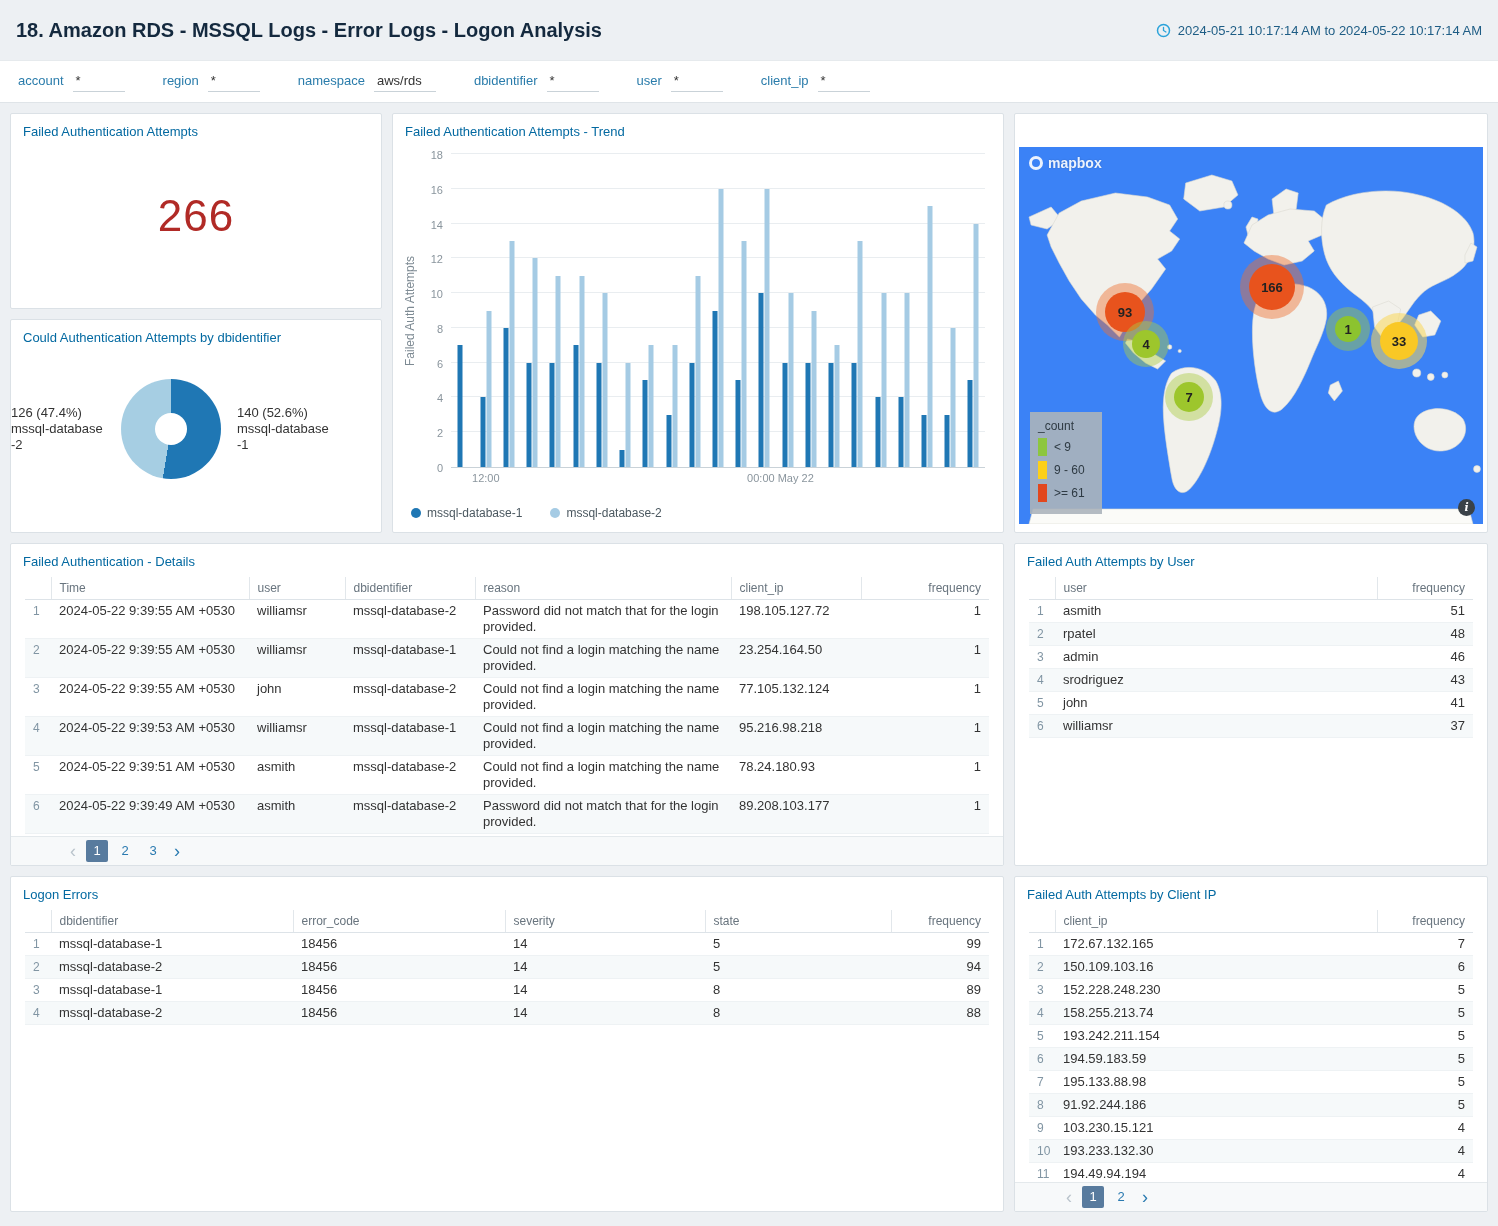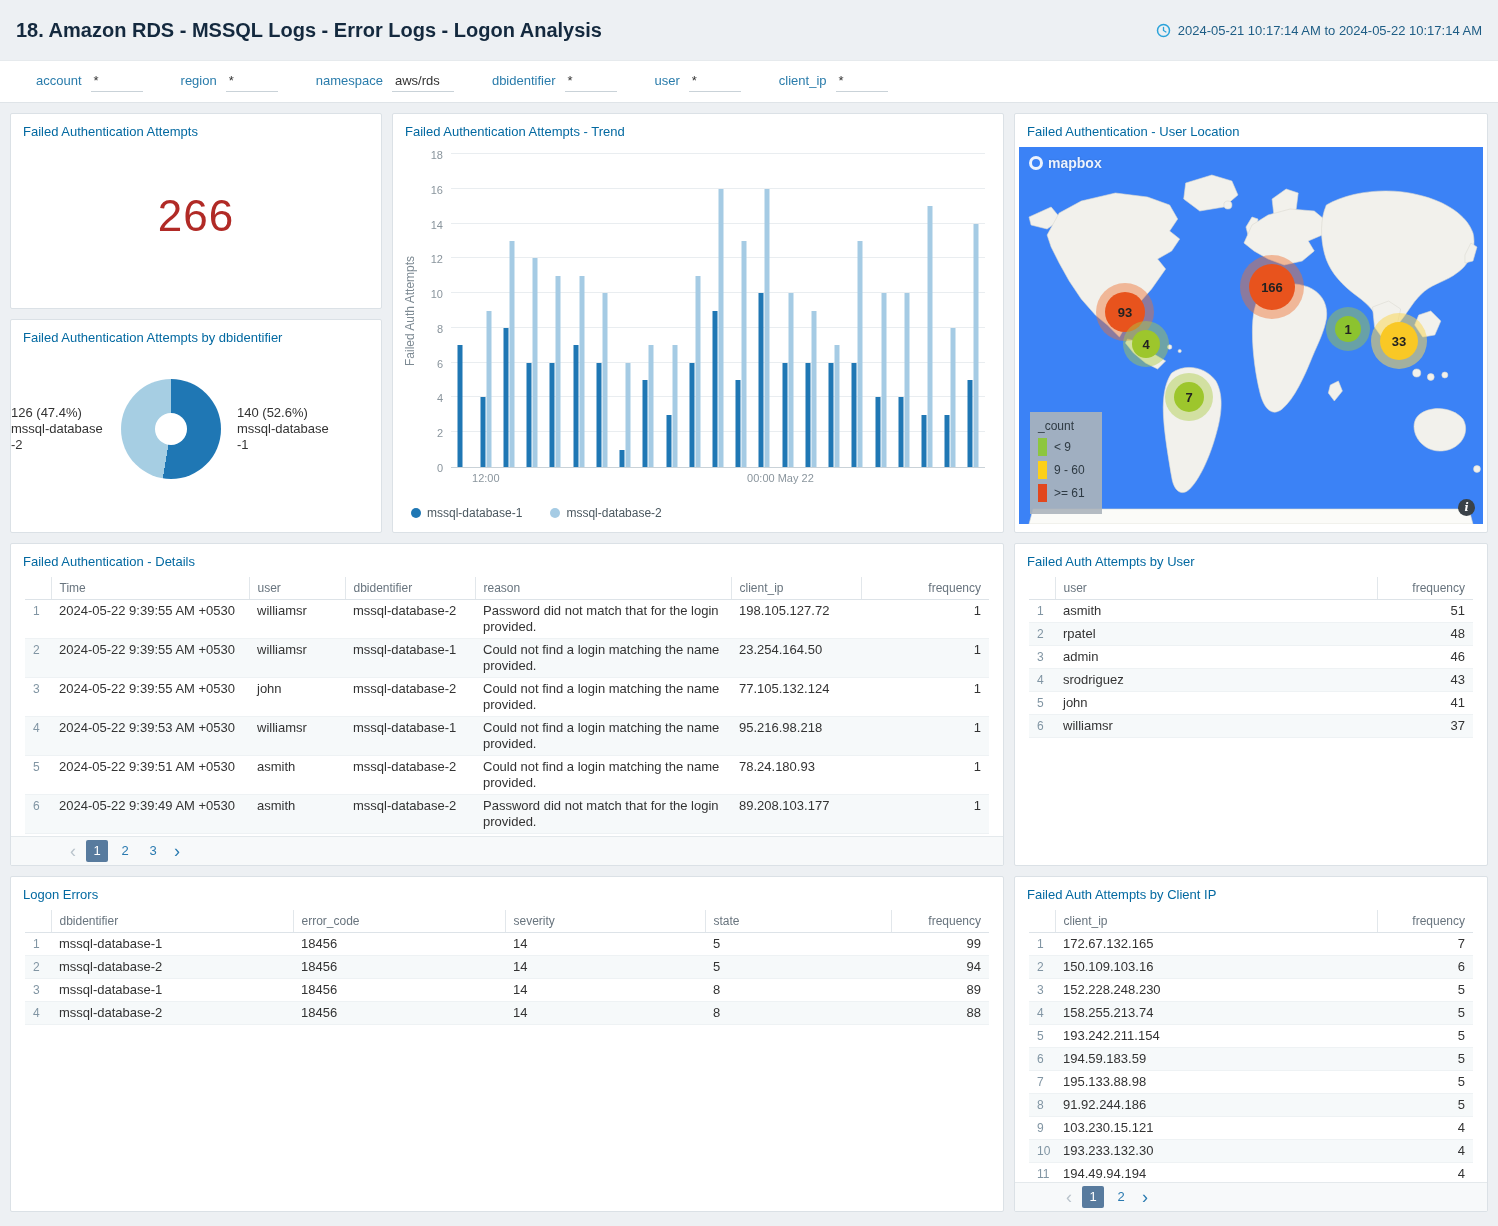--- a/index.html
+++ b/index.html
@@ -7,21 +7,21 @@
   body {
     width:1498px; height:1226px; overflow:hidden; position:relative;
     background:#edf0f3; font-family:"Liberation Sans", sans-serif; color:#333;
   }
   
   .topbar { height:60px; display:flex; align-items:center; justify-content:space-between; padding:0 16px; }
   .page-title { font-size:20px; font-weight:700; color:#14293e; }
   .timerange { display:flex; align-items:center; gap:7px; font-size:13px; color:#1e5d85; }
   
   .filterbar { height:43px; background:#fff; border-top:1px solid #e6eaed; border-bottom:1px solid #dfe4e8;
-    display:flex; align-items:center; padding:0 36px; gap:38px; }
+    display:flex; align-items:center; padding:0 18px; gap:38px; }
   .filter-item { display:flex; align-items:baseline; }
   .filter-label { color:#2a7cab; font-size:13px; margin-right:9px; }
   .filter-value { display:inline-block; min-width:52px; border-bottom:1px solid #c9d2d8; font-size:13px; color:#333; padding:2px 3px 3px; }
   .filter-value.wide { min-width:62px; }
   
   .grid { display:grid; padding:10px; gap:10px;
     grid-template-columns:372px 612px 474px;
     grid-template-rows:196px 214px 323px 336px; }
   .panel { background:#fff; border:1px solid #dbe1e6; border-radius:2px; position:relative; overflow:hidden; }
   .panel-title { color:#0369a1; font-size:13px; padding:10px 12px 6px; white-space:nowrap; overflow:hidden; }
@@ -134,21 +134,21 @@
   </div>
 
 <div class="grid">
 
   <div class="panel" id="kpi">
     <div class="panel-title">Failed Authentication Attempts</div>
     <div class="kpi-value" style="color: rgb(177, 42, 38);">266</div>
   </div>
 
   <div class="panel" id="donut">
-    <div class="panel-title">Failed Authentication Attempts by dbidentifier</div>
+    <div class="panel-title">Could Authentication Attempts by dbidentifier</div>
     <div class="donut-wrap">
       <div class="donut-label">
         <span>126 (47.4%)</span>
         <br>
         <span>mssql-database-2</span>
       </div>
       <div class="donut" style="background: conic-gradient(rgb(31, 119, 180) 0deg, rgb(31, 119, 180) 52.6316%, rgb(166, 206, 227) 52.6316%, rgb(166, 206, 227) 100%);">
         <div class="donut-hole"></div>
       </div>
       <div class="donut-label">
@@ -285,21 +285,20 @@
           <span>mssql-database-1</span>
         </div>
         <div class="leg-item">
           <span class="leg-dot" style="background: rgb(165, 203, 228);"></span>
           <span>mssql-database-2</span>
         </div>
       </div>
   </div>
 
   <div class="panel" id="map">
-    <div class="panel-title">Failed Authentication - User Location</div>
     <div class="map-canvas">
       <svg class="world" viewBox="0 0 462 377" preserveAspectRatio="none">
         <g fill="#f2f1ec" stroke="#dcdad2" stroke-width="0.6">
 
           <path d="M10,70 l22,-10 10,12 -14,10 -16,-4 z"></path>
 
           <path d="M28,88 L40,66 62,54 96,46 128,50 150,58 158,72 150,84 160,92 152,104 138,112 146,122 132,142 118,158 108,176 100,190 88,178 76,168 62,152 50,134 40,116 32,100 z"></path>
 
           <path d="M166,36 l26,-8 20,6 6,14 -14,12 -24,4 -16,-12 z"></path>
 

